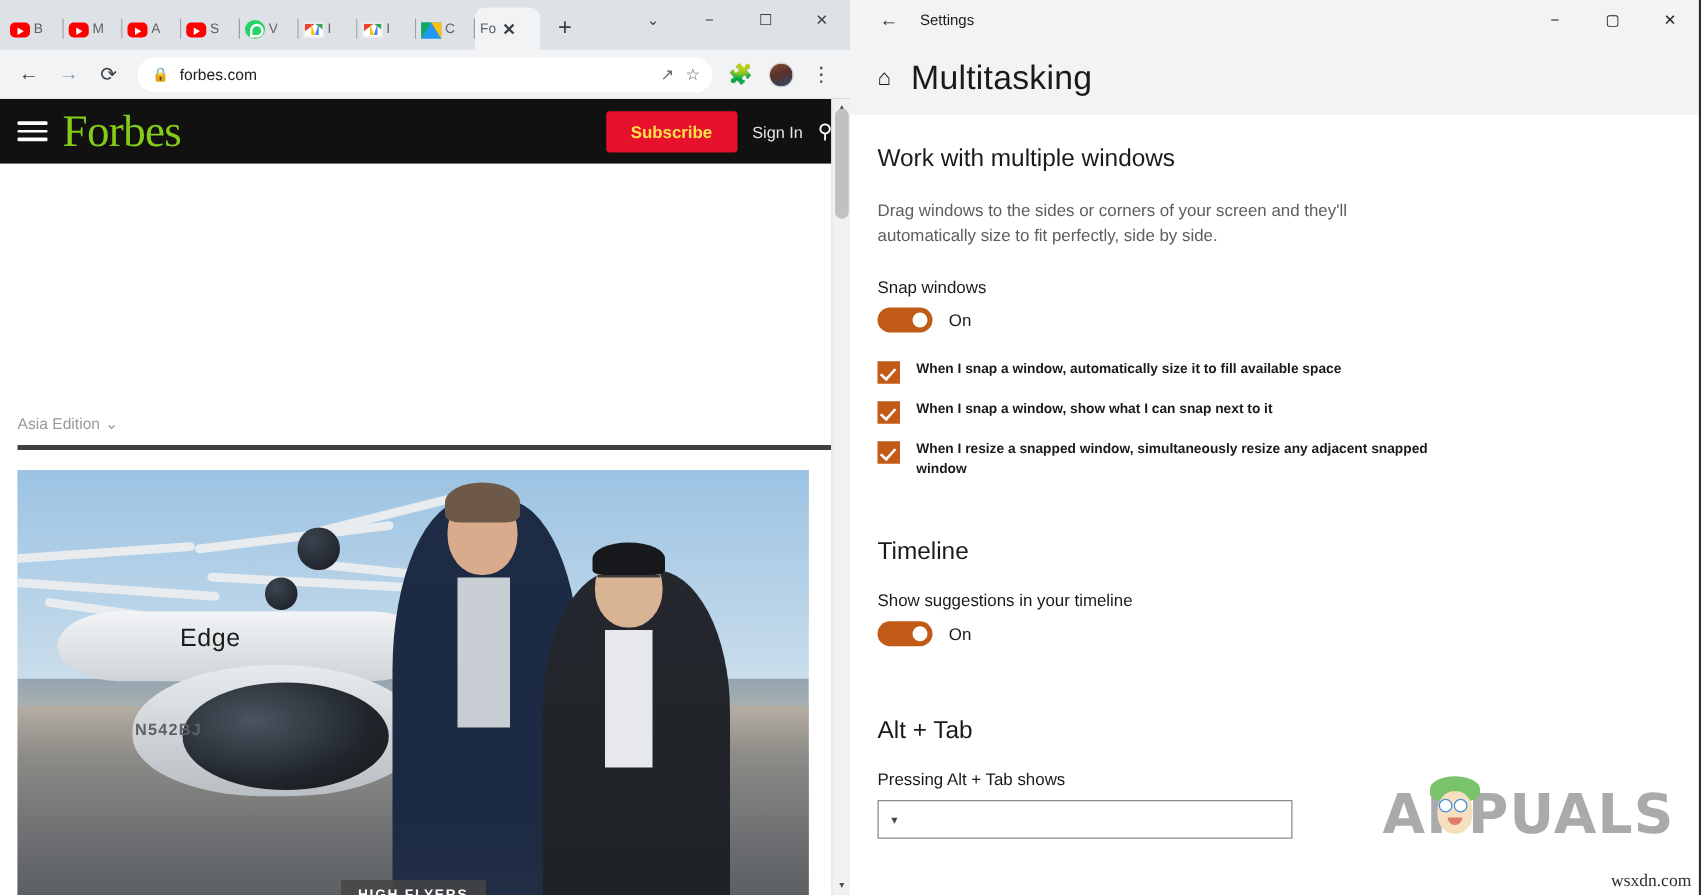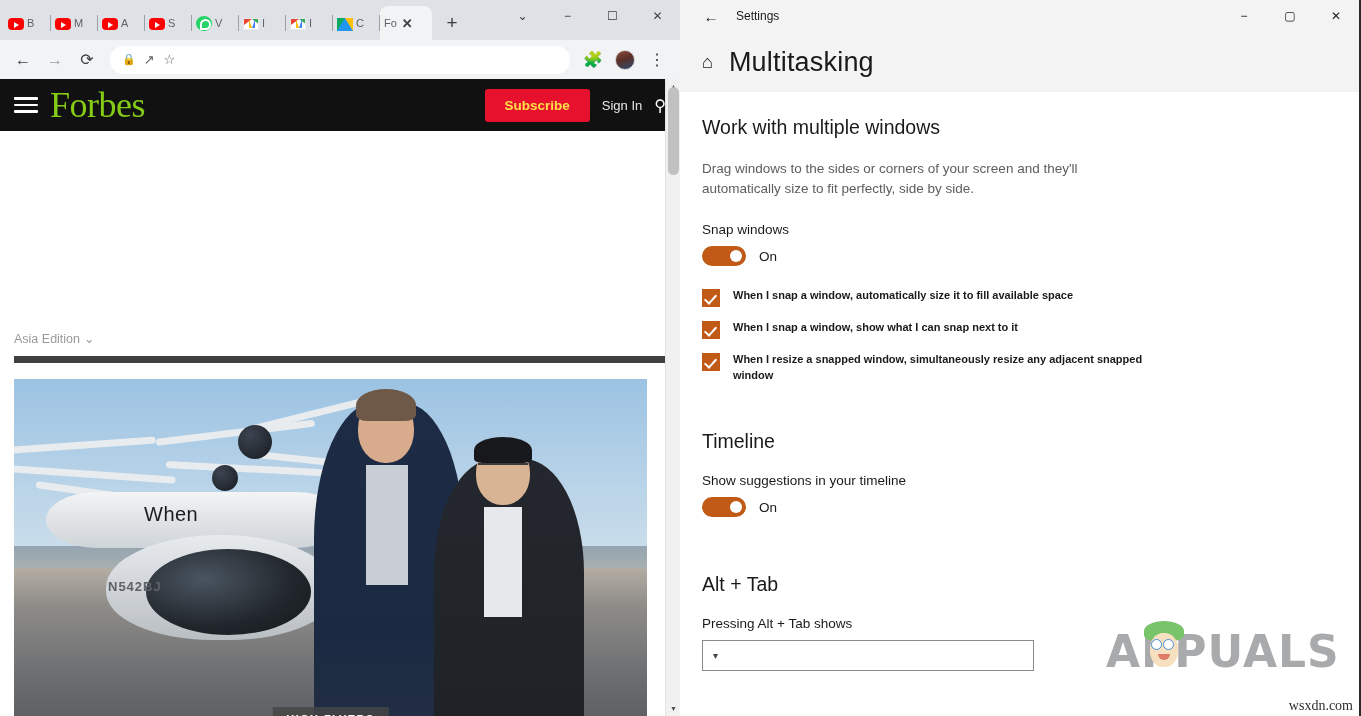--- a/index.html
+++ b/index.html
@@ -202,21 +202,21 @@
     position: relative;
     height: 585px;
     background: #fff;
     padding: 0 14px;
   }
   .edition-row {
     display: flex; align-items: center; gap: 4px;
     color: #999; font-size: 12.5px;
     padding-top: 200px;
     padding-bottom: 10px;
-    border-bottom: 7px solid #404040;
+    border-bottom: 4px solid #404040;
     margin-right: 1px;
   }
   .hero-img {
     position: relative;
     margin-top: 16px;
     height: 364px;
     width: 633px;
     background: linear-gradient(to bottom, #9dc4e2 0%, #b8d4e8 30%, #dfe6ea 48%, #b7b2aa 56%, #7d7b78 70%, #63656a 100%);
     overflow: hidden;
   }
@@ -551,20 +551,21 @@
         <div>✕</div>
       </div>
     </div>
 
     <div class="toolbar">
       <div class="tb-btn">←</div>
       <div class="tb-btn dim">→</div>
       <div class="tb-btn">⟳</div>
       <div class="omnibox">
         <span style="font-size:11px;color:#5f6368">🔒</span>
+        <span class="omni-url">forbes.com</span>
         <span class="omni-icons">
           <span>↗</span>
           <span>☆</span>
         </span>
       </div>
       <div class="tb-btn">🧩</div>
       <div class="tb-btn">
           <span class="profile-av"></span>
         </div>
       <div class="tb-btn">⋮</div>
@@ -602,21 +603,21 @@
             <div class="ac-rotor" style="left:20px; top:64px; width:190px; transform:rotate(8deg);"></div>
             <div class="ac-rotor" style="left:140px; top:22px; width:160px; transform:rotate(-7deg);"></div>
             <div class="ac-rotor" style="left:150px; top:44px; width:175px; transform:rotate(3deg);"></div>
             <div class="ac-rotor" style="left:230px; top:10px; width:150px; transform:rotate(-14deg);"></div>
             <div class="ac-rotor" style="left:240px; top:34px; width:160px; transform:rotate(6deg);"></div>
             <div class="ac-hub" style="left:222px; top:8px;"></div>
             <div class="ac-hub" style="left:196px; top:48px; width:26px; height:26px;"></div>
             <div class="ac-body"></div>
             <div class="ac-pod"></div>
             <div class="ac-glass"></div>
-            <div class="ac-label">When</div>
+            <div class="ac-label">Edge</div>
             <div class="ac-reg">N542BJ</div>
           </div>
 
           <div class="p1 person"></div>
           <div class="p1-shirt"></div>
           <div class="p1-head"></div>
           <div class="p1-hair"></div>
           <div class="p2 person"></div>
           <div class="p2-shirt"></div>
           <div class="p2-head"></div>

